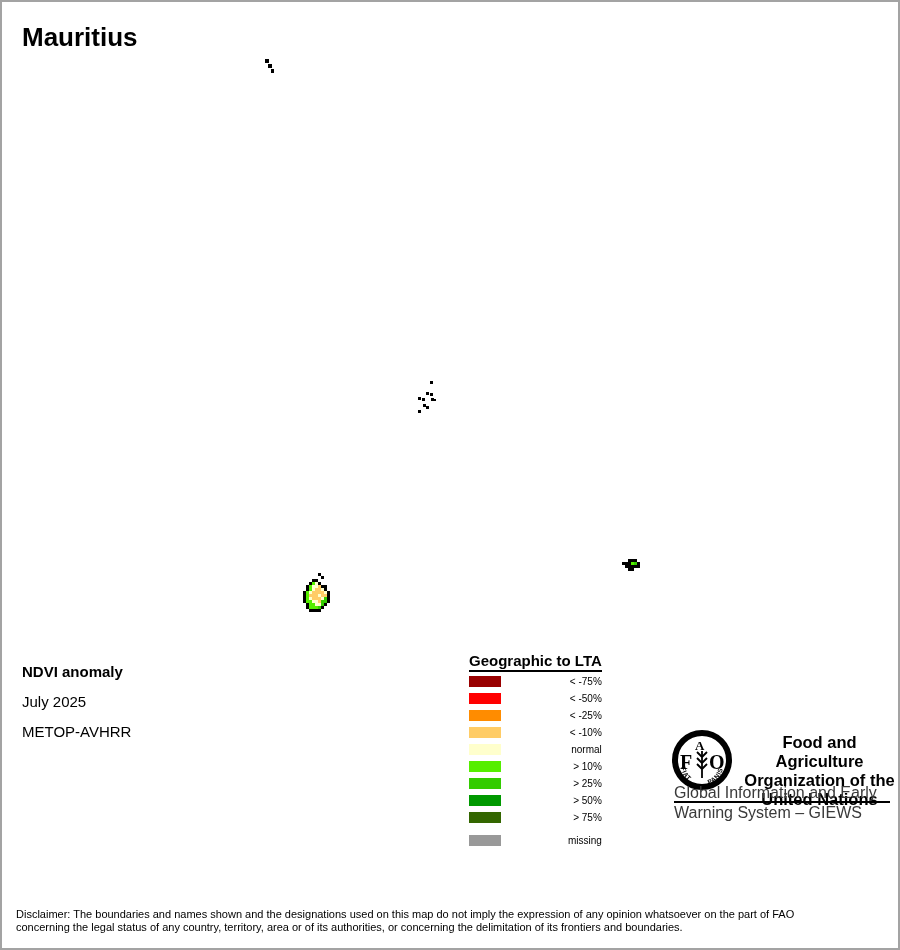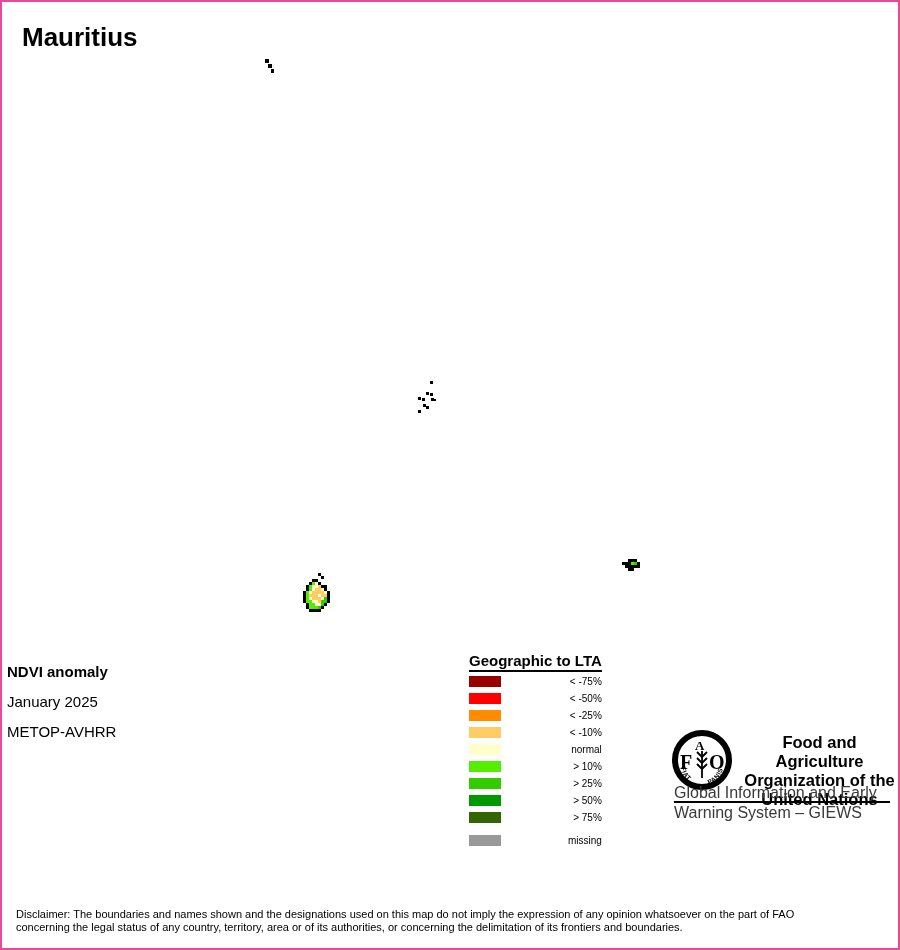--- a/index.html
+++ b/index.html
@@ -1,32 +1,32 @@
 <!DOCTYPE html>
 <html><head>
 <meta charset="utf-8">
 <style>
   html,body { margin:0; padding:0; background:#fff; }
   .canvas {
     position:relative; width:900px; height:950px; box-sizing:border-box;
-    background:#ffffff; border:2px solid #ec4899;
+    background:#ffffff; border:2px solid #a3a3a3;
     font-family:"Liberation Sans", sans-serif; color:#000; overflow:hidden;
   }
   .map-title { position:absolute; left:20px; top:20px; font-size:26px; font-weight:bold; }
 
   
   .island { position:absolute; }
   #agalega { left:262px; top:56px; }
   #cargados { left:414px; top:377px; width:22px; height:34px; }
   #cargados .dot { position:absolute; background:#000; width:3px; height:3px; }
   #mauritius { left:301px; top:571px; }
   #rodrigues { left:620px; top:557px; }
 
   
-  .info { position:absolute; left:5px; top:655px; font-size:15px; line-height:30px; }
+  .info { position:absolute; left:20px; top:655px; font-size:15px; line-height:30px; }
   .info-heading { font-weight:bold; }
 
   
   .legend { position:absolute; left:467px; top:650px; }
   .legend-title {
     display:inline-block; font-size:15px; font-weight:bold;
     border-bottom:2px solid #000; padding-bottom:1px; margin-bottom:4px;
   }
   .legend-row { display:flex; align-items:center; height:11px; margin-bottom:6px;justify-content:space-between; }
   .legend-row.missing-row { margin-top:12px;gap:24px; }
@@ -149,21 +149,21 @@
     <rect x="0" y="3" width="9" height="3" fill="#000"></rect>
     <rect x="9" y="3" width="3" height="3" fill="#55EE00"></rect>
     <rect x="12" y="3" width="3" height="3" fill="#33CC00"></rect>
     <rect x="15" y="3" width="3" height="3" fill="#000"></rect>
     <rect x="3" y="6" width="15" height="3" fill="#000"></rect>
     <rect x="6" y="9" width="6" height="3" fill="#000"></rect>
   </svg>
 
   <div class="info">
     <div class="info-heading">NDVI anomaly</div>
-    <div>January 2025</div>
+    <div>July 2025</div>
     <div>METOP-AVHRR</div>
   </div>
 
   <div class="legend">
     <div class="legend-title">Geographic to LTA</div>
     <div id="legend-rows">
         <div class="legend-row">
           <span class="swatch" style="background: rgb(153, 0, 0);"></span>
           <span class="legend-label">&lt; -75%</span>
         </div>

